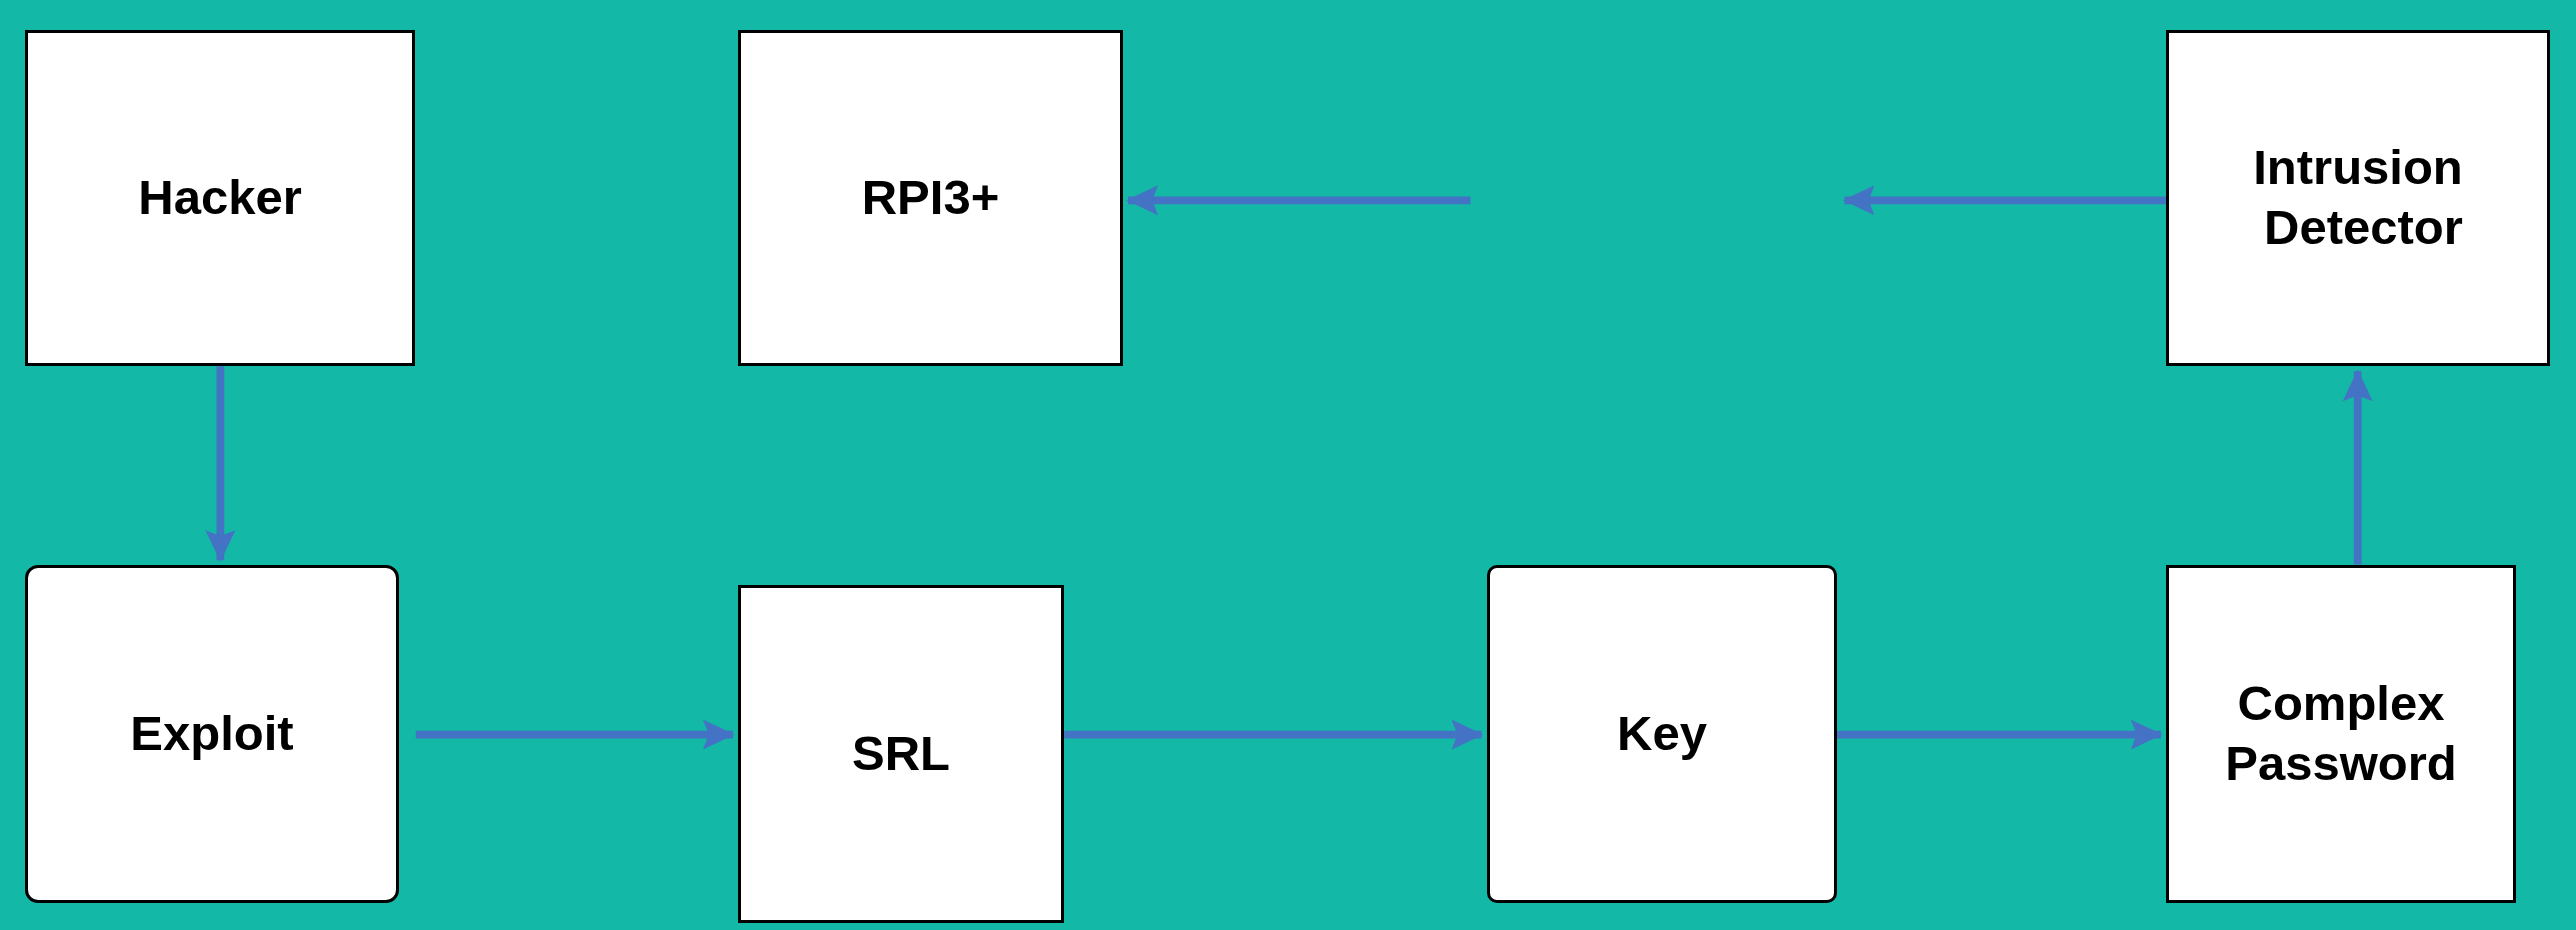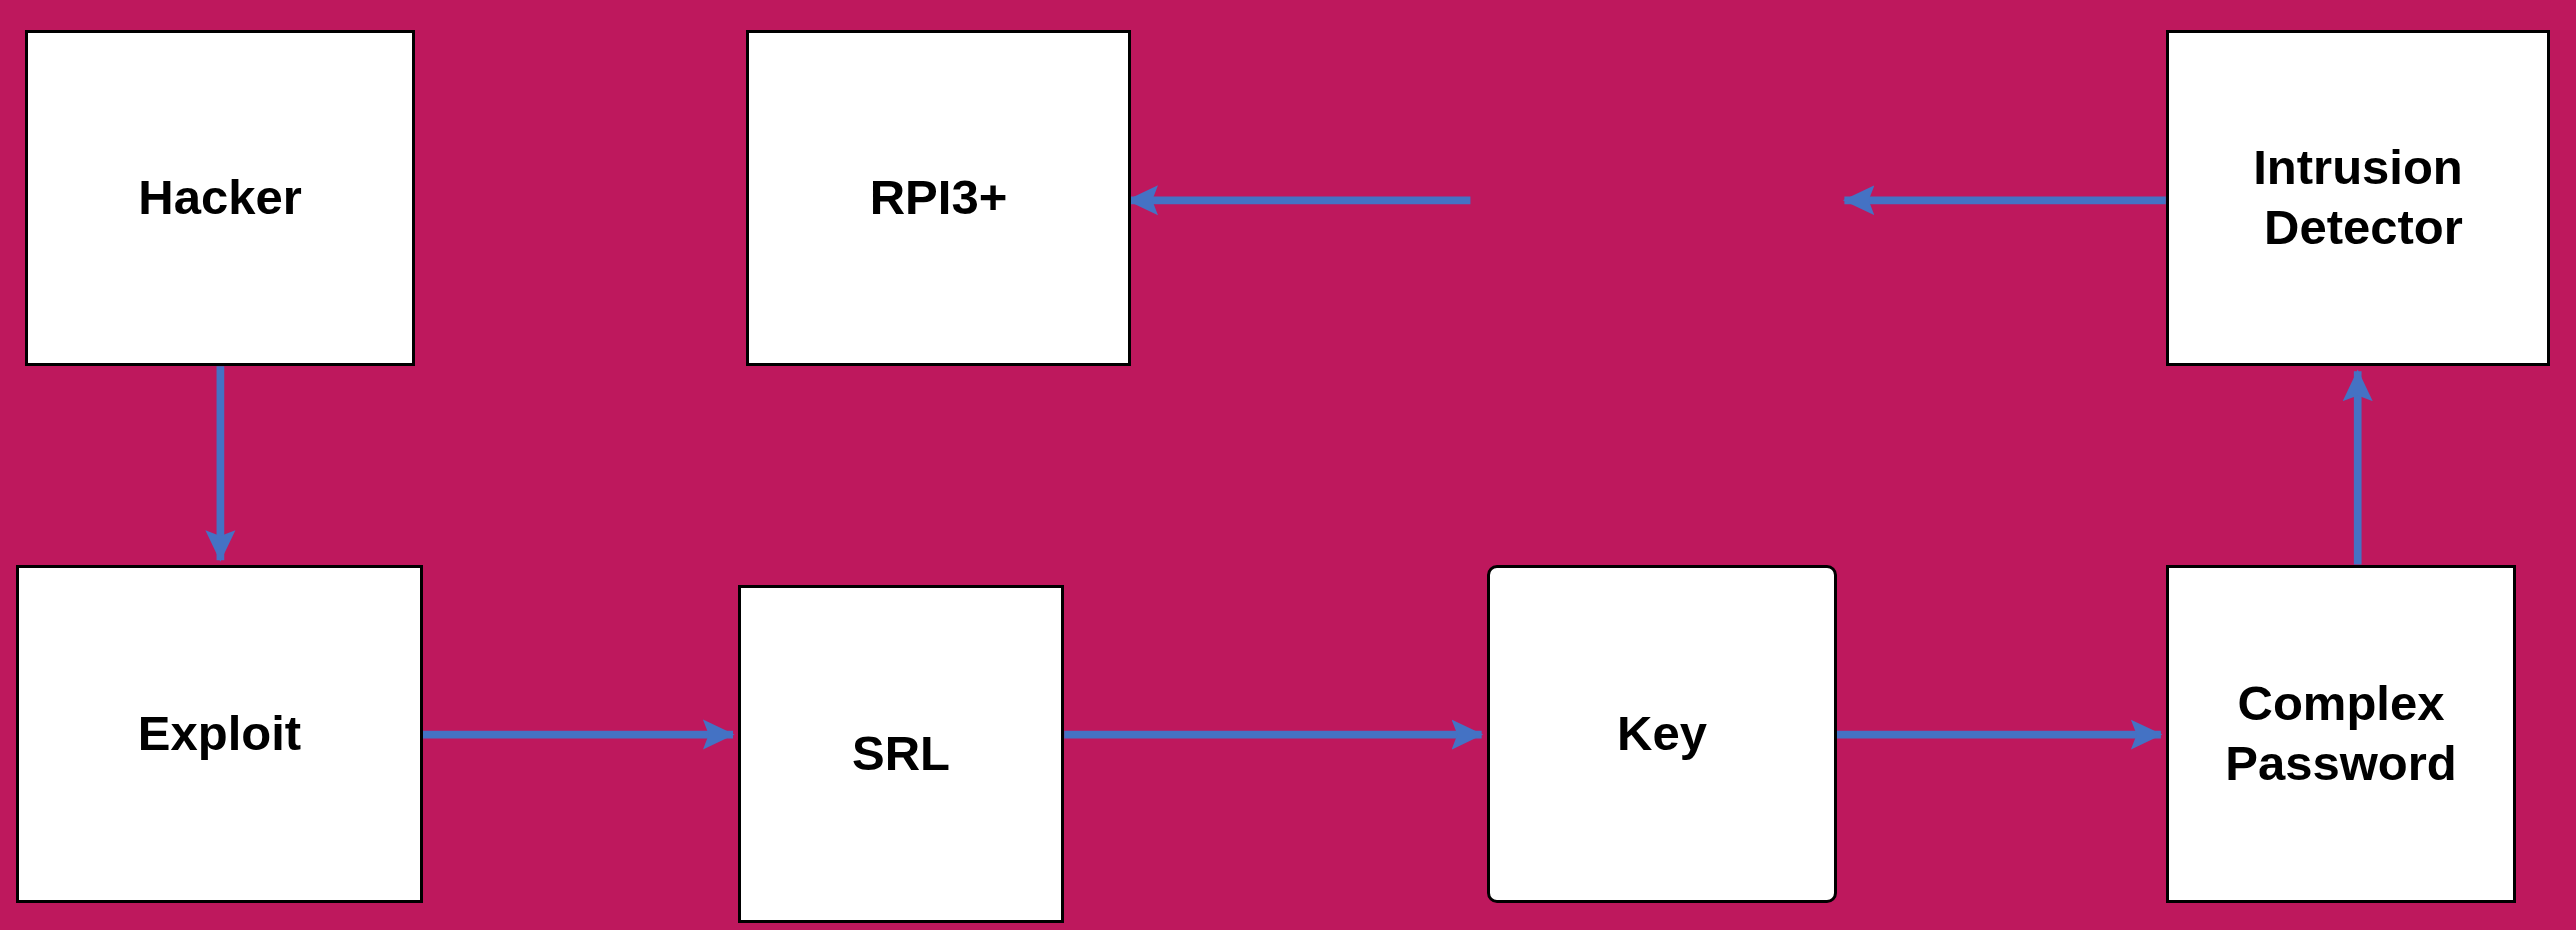--- a/index.html
+++ b/index.html
@@ -5,21 +5,21 @@
 <style>
   html, body {
     margin: 0;
     padding: 0;
     background: #ffffff;
   }
   #canvas {
     position: relative;
     width: 2576px;
     height: 930px;
-    background: #be185d;
+    background: #14b8a6;
     overflow: hidden;
     font-family: "Liberation Sans", sans-serif;
   }
   .node {
     position: absolute;
     box-sizing: border-box;
     background: #ffffff;
     border: 3.5px solid #000000;
     display: flex;
     align-items: center;
@@ -71,31 +71,31 @@
 
     <line x1="3092" y1="286" x2="2633" y2="286" stroke="#4472C4" stroke-width="11" marker-end="url(#arrowhead)"></line>
 
     <line x1="2099" y1="286" x2="1610" y2="286" stroke="#4472C4" stroke-width="11" marker-end="url(#arrowhead)"></line>
   </svg>
 
   <div class="node" style="left:25px; top:30px; width:390px; height:336px;">
     <span class="node-label">Hacker</span>
   </div>
 
-  <div class="node" style="left:738px; top:30px; width:385px; height:336px;margin-left:8px;">
+  <div class="node" style="left:738px; top:30px; width:385px; height:336px;">
     <span class="node-label">RPI3+</span>
   </div>
 
 
   <div class="node" style="left:2166px; top:30px; width:384px; height:336px;text-align:right;">
     <span class="node-label">Intrusion
 Detector</span>
   </div>
 
-  <div class="node" style="left:16px; top:565px; width:407px; height:338px;">
+  <div class="node" style="left:25px; top:565px; width:374px; height:338px;border-radius:13px;">
     <span class="node-label">Exploit</span>
   </div>
 
   <div class="node" style="left:738px; top:578px; width:326px; height:338px;margin-top:7px;">
     <span class="node-label">SRL</span>
   </div>
 
   <div class="node" style="left:1487px; top:565px; width:350px; height:338px;border-radius:10px;">
     <span class="node-label">Key</span>
   </div>

